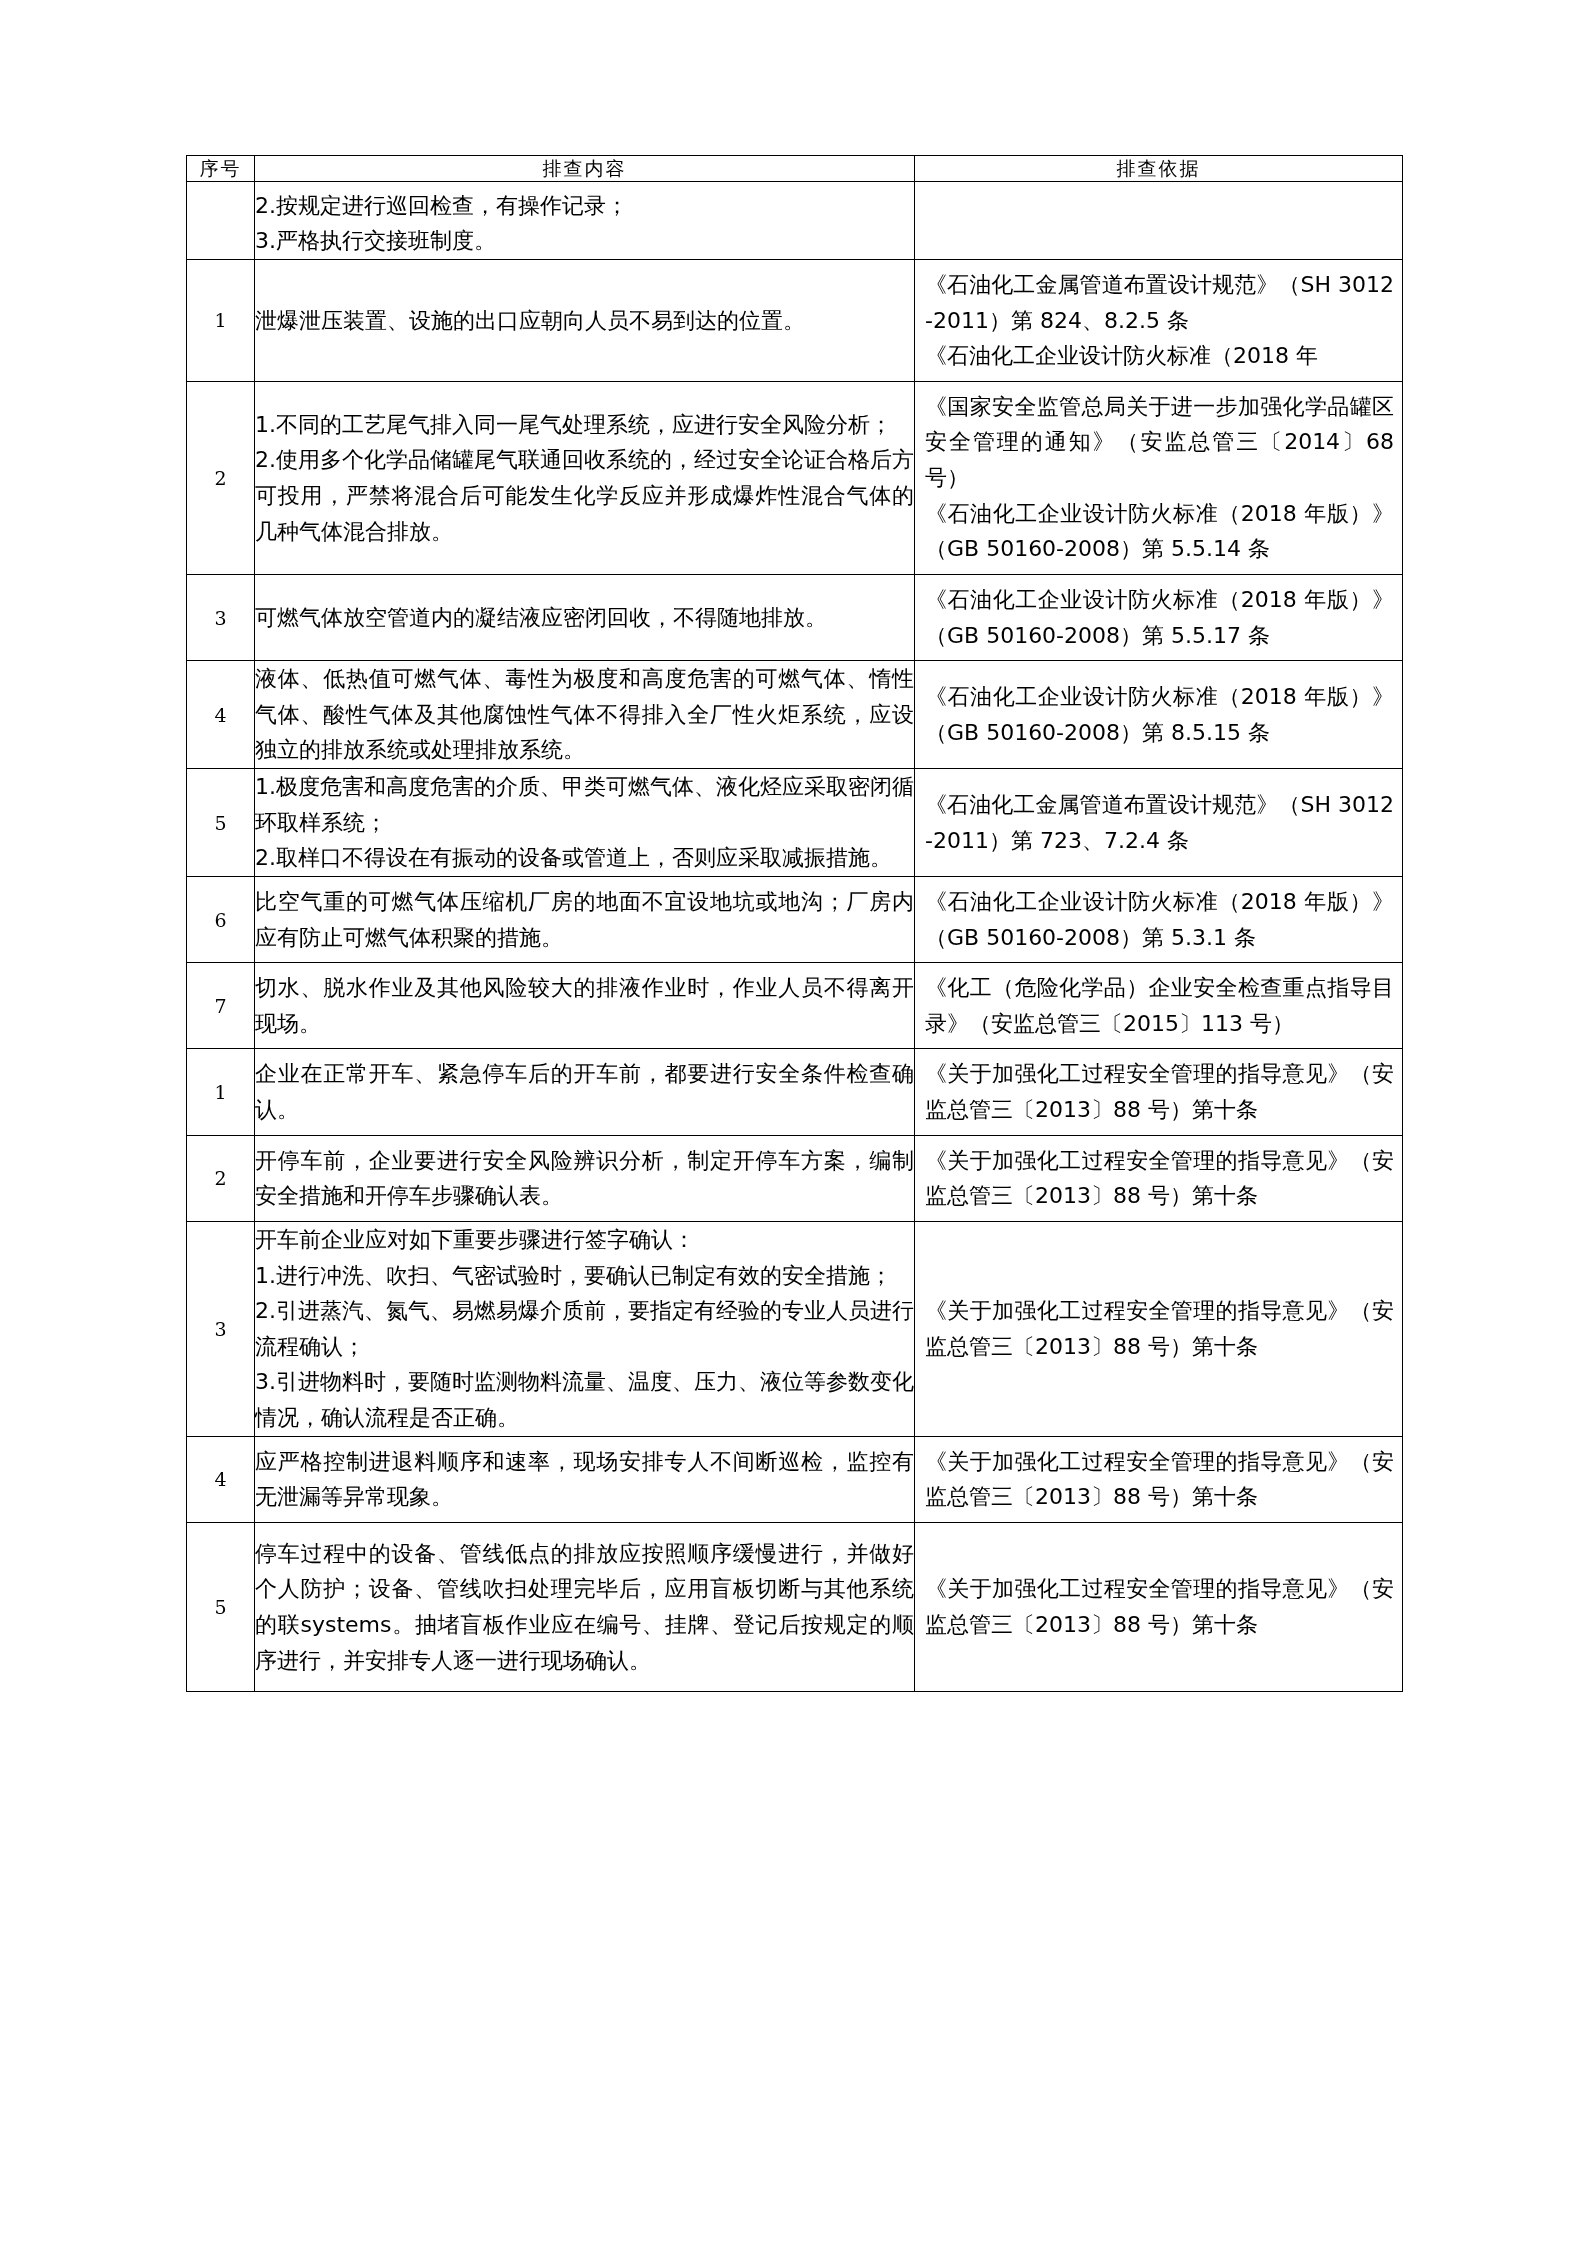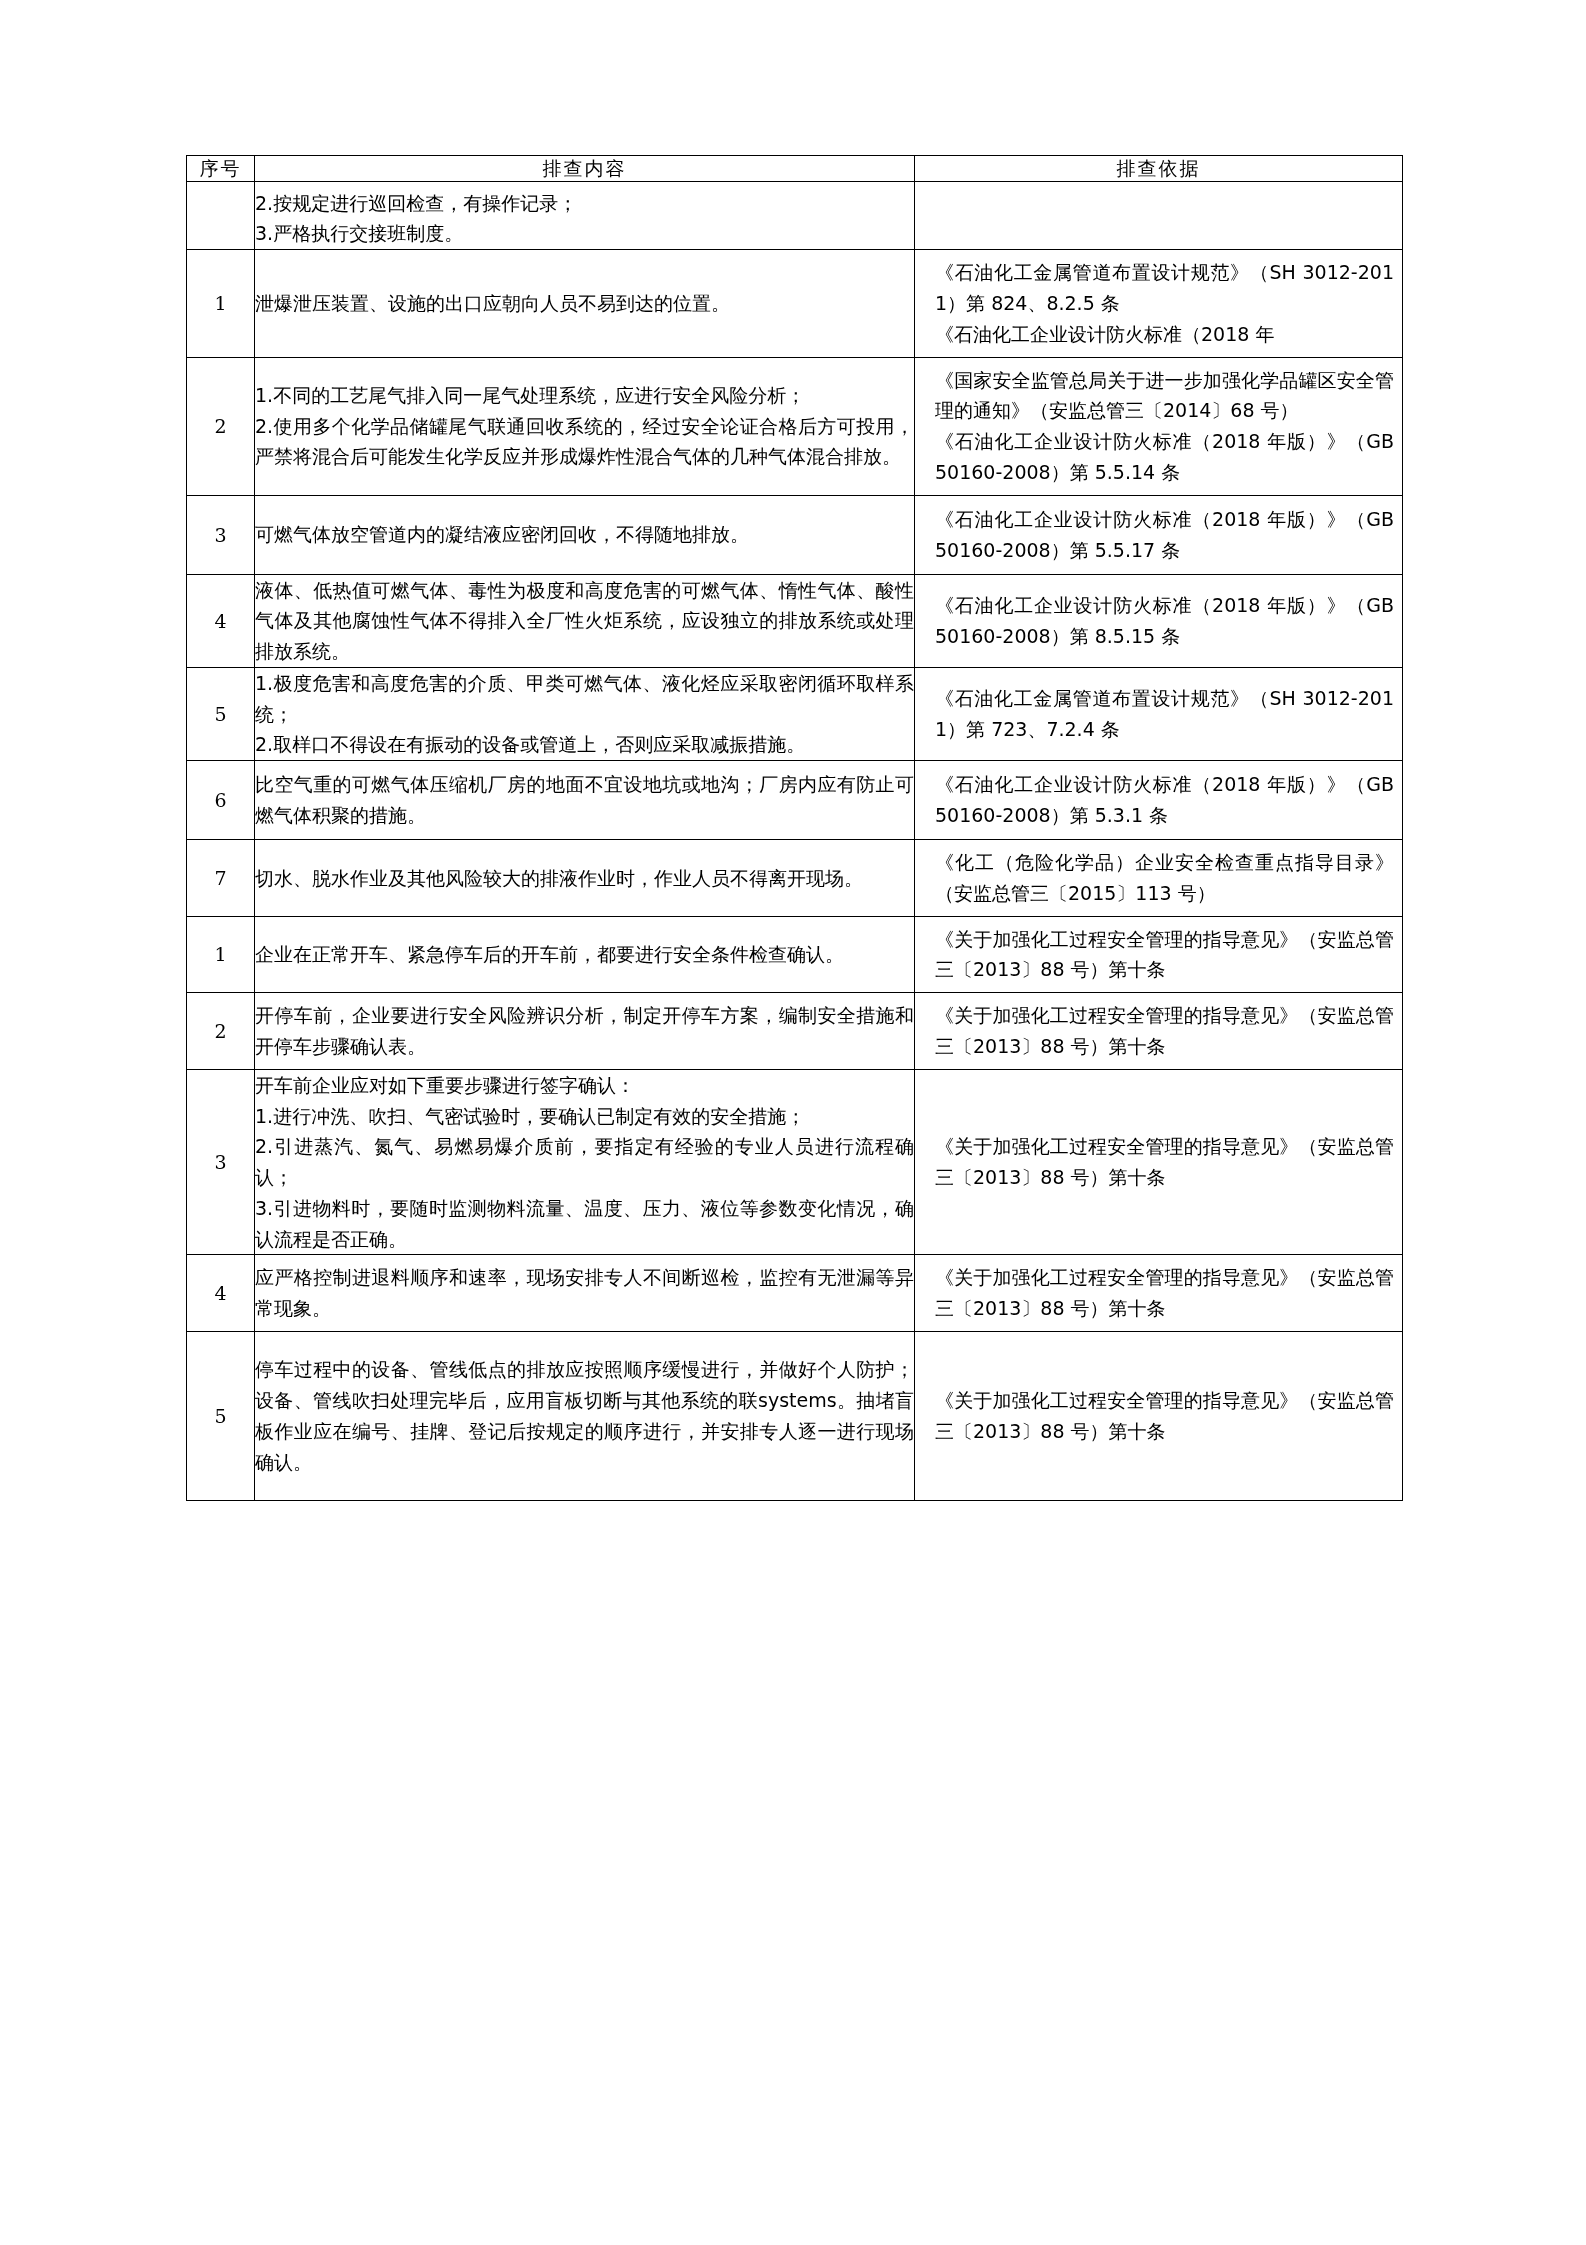--- a/index.html
+++ b/index.html
@@ -45,28 +45,28 @@
     letter-spacing: 2px;
     padding: 12px 0 13px 0;
     line-height: 1.3;
   }
   .num {
     text-align: center;
     font-size: 19px;
     font-family: "DejaVu Serif", "Liberation Serif", serif;
   }
   .cell {
-    font-size: 19px;
+    font-size: 22px;
     line-height: 1.62;
     padding: 7px 9px 7px 11px;
     text-align: justify;
     word-break: break-all;
   }
   .cell.basis {
-    padding: 7px 8px 7px 20px;
+    padding: 7px 8px 7px 10px;
   }
   .section {
     text-align: center;
     font-size: 19px;
     letter-spacing: 1px;
     padding: 14px 0 15px 0;
   }
   .clip-bottom {
     overflow: hidden;
   }

